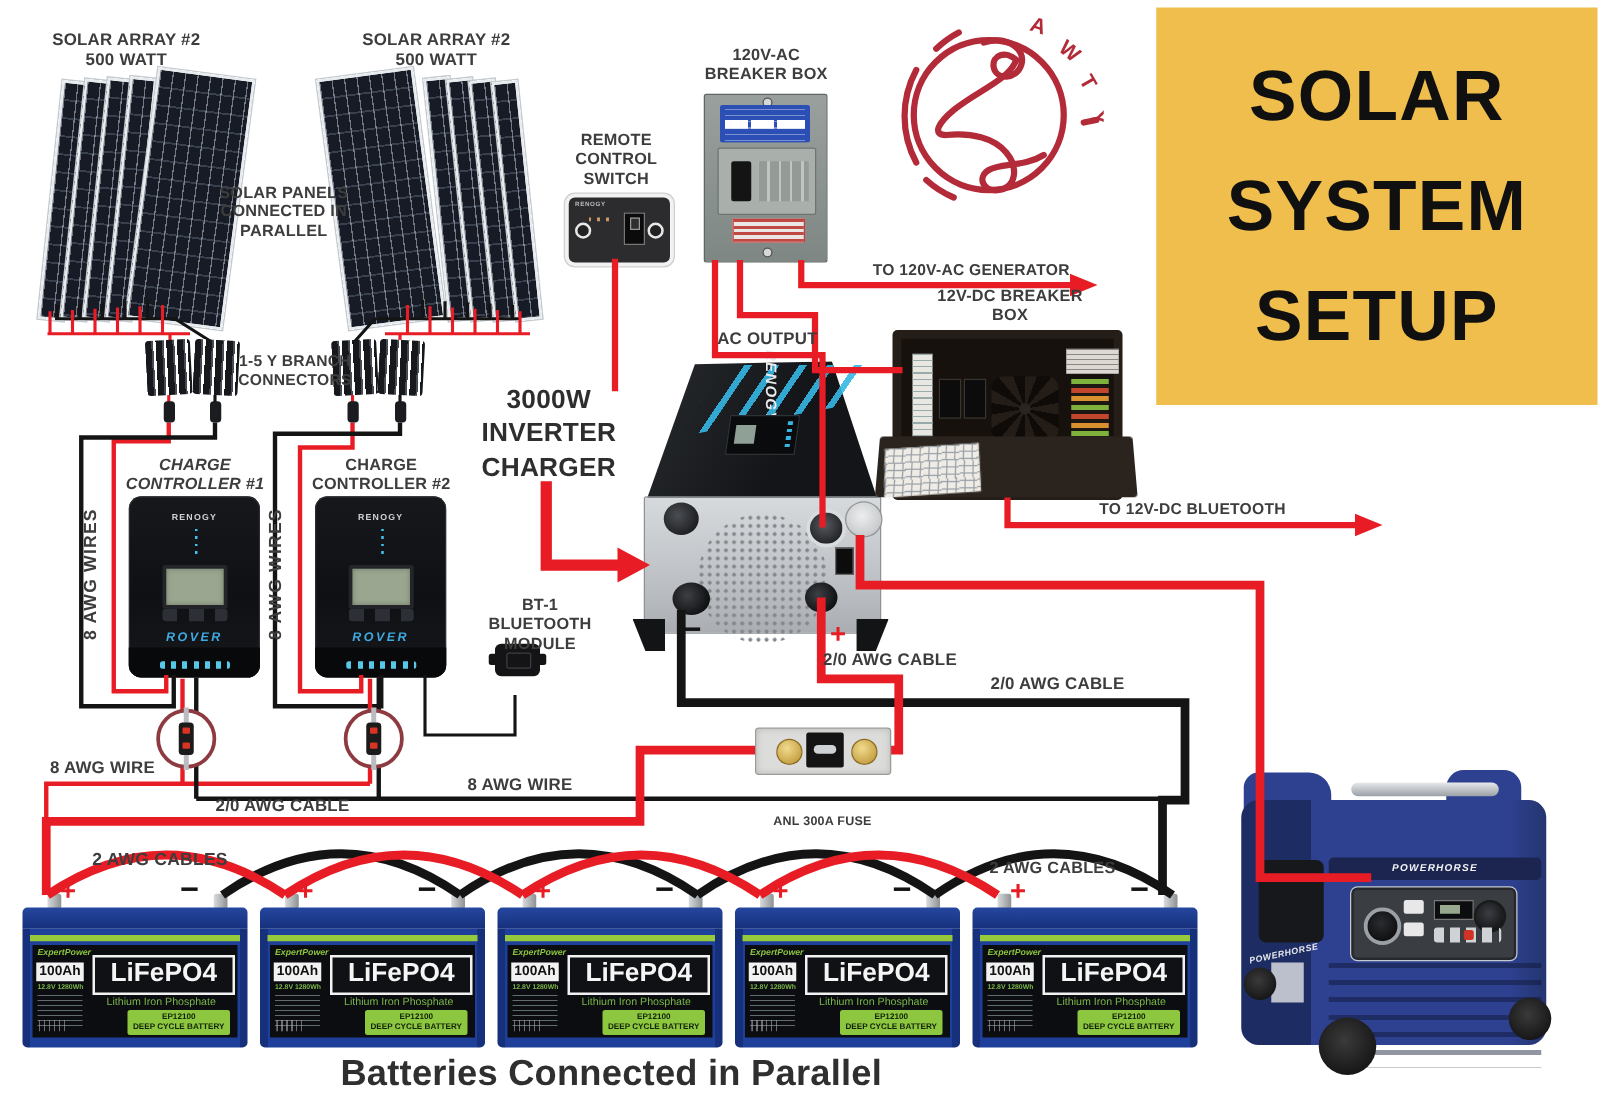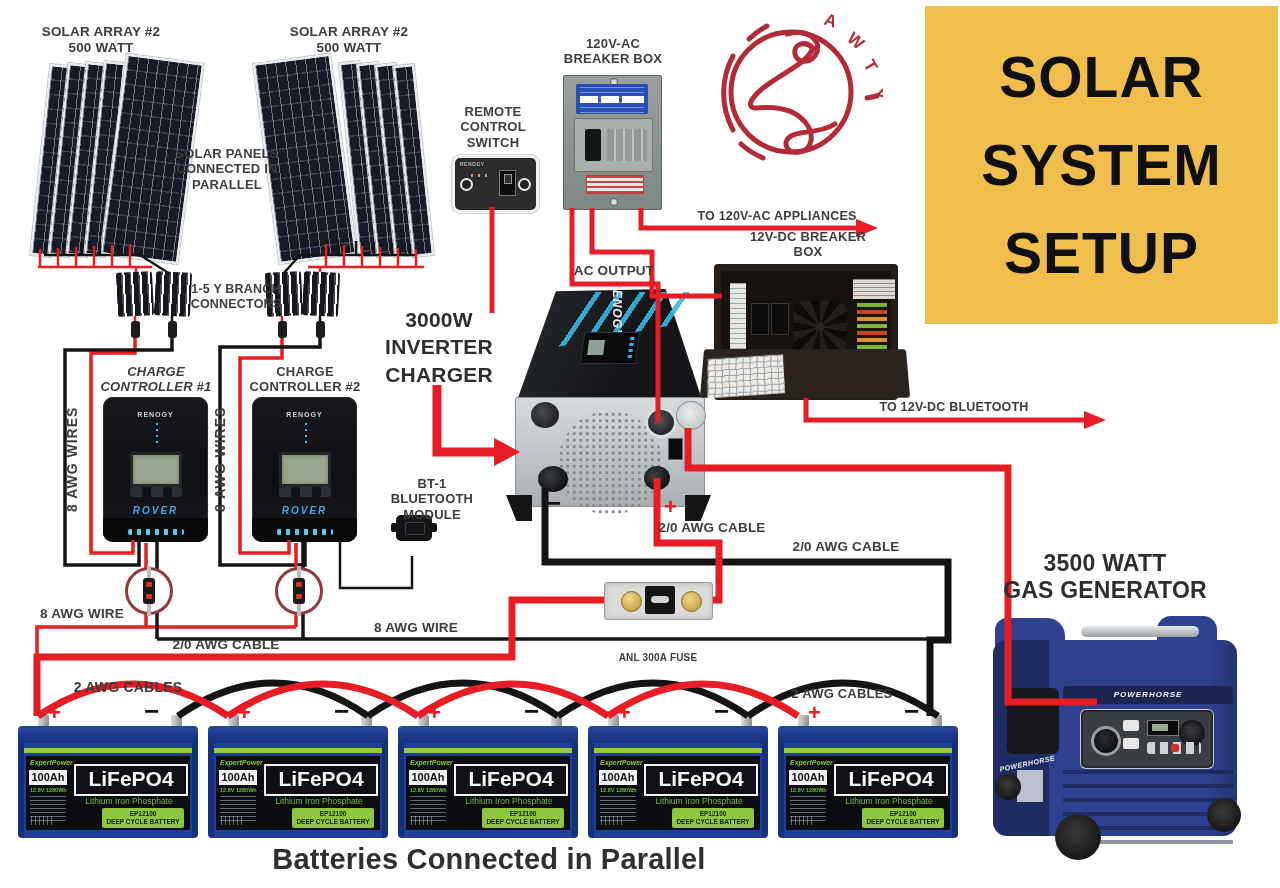--- a/index.html
+++ b/index.html
@@ -538,37 +538,33 @@
     <span>500 WATT</span>
   </div>
   <div class="lbl" style="left:276px;top:24px;width:146px;font-size:13.5px;">
     <span>SOLAR ARRAY #2</span><br>
     <span>500 WATT</span>
   </div>
   <div class="lbl" style="left:168px;top:146px;width:118px;font-size:13px;">SOLAR PANELS CONNECTED IN PARALLEL</div>
   <div class="lbl" style="left:190px;top:282px;width:92px;font-size:12.5px;">1-5 Y BRANCH CONNECTORS</div>
   <div class="lbl" style="left:444px;top:104px;width:98px;font-size:13px;">REMOTE CONTROL SWITCH</div>
   <div class="lbl" style="left:552px;top:36px;width:122px;font-size:13px;">120V-AC BREAKER BOX</div>
-  <div class="lbl" style="left:692px;top:209px;width:170px;font-size:12.5px;">TO 120V-AC APPLIANCES</div>
+  <div class="lbl" style="left:692px;top:209px;width:170px;font-size:12.5px;">TO 120V-AC GENERATOR</div>
   <div class="lbl" style="left:738px;top:229px;width:140px;font-size:13px;">12V-DC BREAKER BOX</div>
   <div class="lbl" style="left:872px;top:400px;width:164px;font-size:12.5px;">TO 12V-DC BLUETOOTH</div>
   <div class="lbl" style="left:568px;top:263px;width:92px;font-size:13.5px;">AC OUTPUT</div>
   <div class="lbl" style="left:378px;top:306px;width:122px;font-size:21px;color:#2e2e2e;line-height:1.3;">3000W INVERTER CHARGER</div>
   <div class="lbl" style="left:98px;top:364px;width:116px;font-size:13px;font-style:italic;">CHARGE CONTROLLER #1</div>
   <div class="lbl" style="left:247px;top:364px;width:116px;font-size:13px;">CHARGE CONTROLLER #2</div>
   <div class="vlbl" style="left:64px;top:402px;height:110px;">8 AWG WIRES</div>
   <div class="vlbl" style="left:212px;top:402px;height:110px;">8 AWG WIRES</div>
   <div class="lbl" style="left:382px;top:476px;width:100px;font-size:13px;">BT-1 BLUETOOTH MODULE</div>
   <div class="lbl" style="left:34px;top:606px;width:96px;font-size:13.5px;">8 AWG WIRE</div>
   <div class="lbl" style="left:368px;top:620px;width:96px;font-size:13.5px;">8 AWG WIRE</div>
   <div class="lbl" style="left:170px;top:637px;width:112px;font-size:13.5px;">2/0 AWG CABLE</div>
   <div class="lbl" style="left:656px;top:520px;width:112px;font-size:13.5px;">2/0 AWG CABLE</div>
   <div class="lbl" style="left:790px;top:539px;width:112px;font-size:13.5px;">2/0 AWG CABLE</div>
   <div class="lbl" style="left:600px;top:652px;width:116px;font-size:10px;">ANL 300A FUSE</div>
   <div class="lbl" style="left:66px;top:679px;width:124px;font-size:14px;">2 AWG CABLES</div>
   <div class="lbl" style="left:786px;top:686px;width:112px;font-size:13px;">2 AWG CABLES</div>
-  <div class="lbl" style="left:998px;top:550px;width:214px;font-size:23px;color:#2e2e2e;">
-    <span>3500 WATT</span><br>
-    <span>GAS GENERATOR</span>
-  </div>
   <div class="lbl" style="left:266px;top:842px;width:446px;font-size:29px;font-weight:600;color:#2f2f2f;">Batteries Connected in Parallel</div>
 
 </div>
 
 </body></html>

